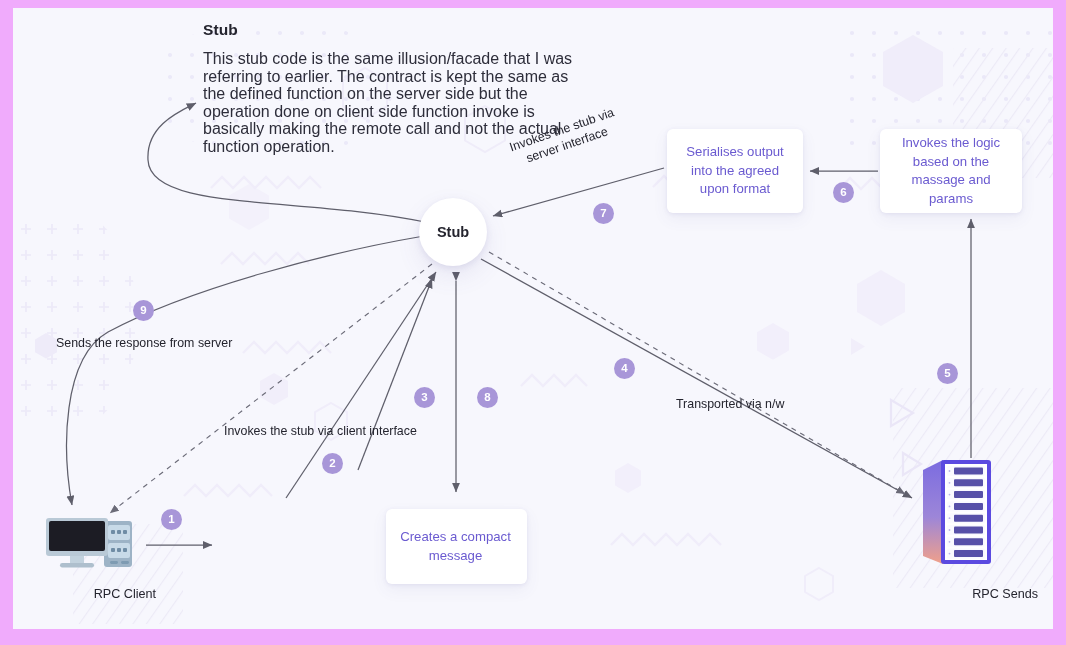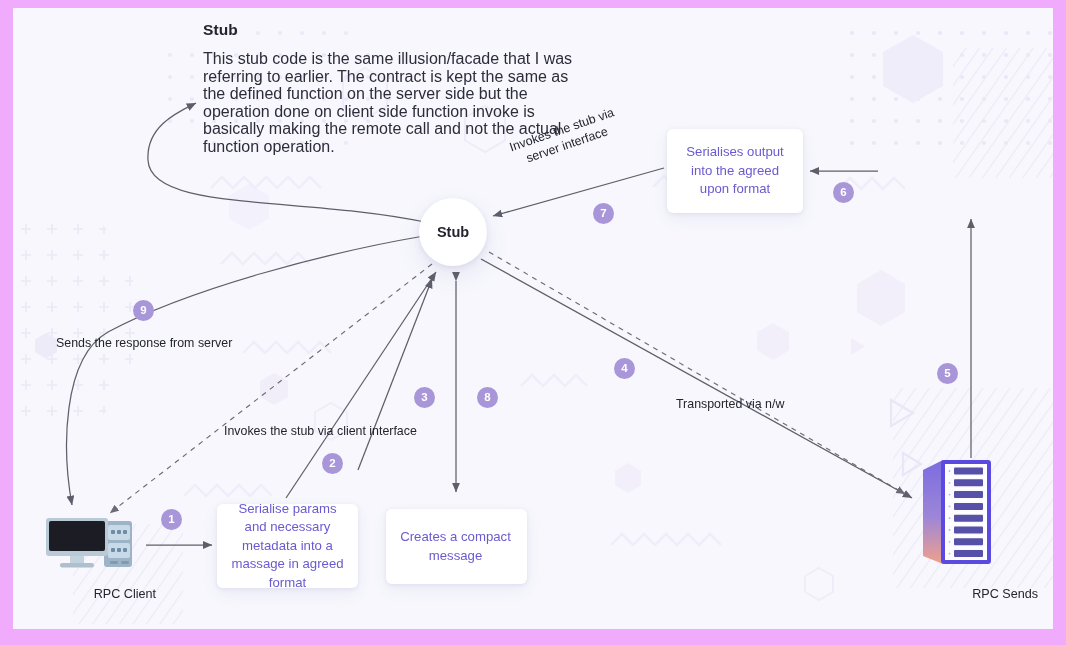--- a/index.html
+++ b/index.html
@@ -262,23 +262,23 @@
       <path d="M432 264 L 110 513" marker-end="url(#ahs)"></path>
       <path d="M489 252 L 905 494" marker-end="url(#ahs)"></path>
     </g>
   </svg>
 
   <div class="stub-head">
     <div class="stub-head-title">Stub</div>
     <div class="stub-head-body">This stub code is the same illusion/facade that I was referring to earlier. The contract is kept the same as the defined function on the server side but the operation done on client side function invoke is basically making the remote call and not the actual function operation.</div>
   </div>
 
-  <div class="box" id="box-serialise-params">Serialise params and necessary metadata into a massage in agreed format</div>
   <div class="box" id="box-compact-msg">Creates a compact message</div>
   <div class="box" id="box-serialise-out">Serialises output into the agreed upon format</div>
+  <div class="box" id="box-invoke-logic">Invokes the logic based on the massage and params</div>
 
   <div id="stub-node">Stub</div>
 
   <div class="badge" style="left:161px; top:509px;">1</div>
   <div class="badge" style="left:322px; top:453px;">2</div>
   <div class="badge" style="left:414px; top:387px;">3</div>
   <div class="badge" style="left:614px; top:358px;">4</div>
   <div class="badge" style="left:937px; top:363px;">5</div>
   <div class="badge" style="left:833px; top:182px;">6</div>
   <div class="badge" style="left:593px; top:203px;">7</div>

